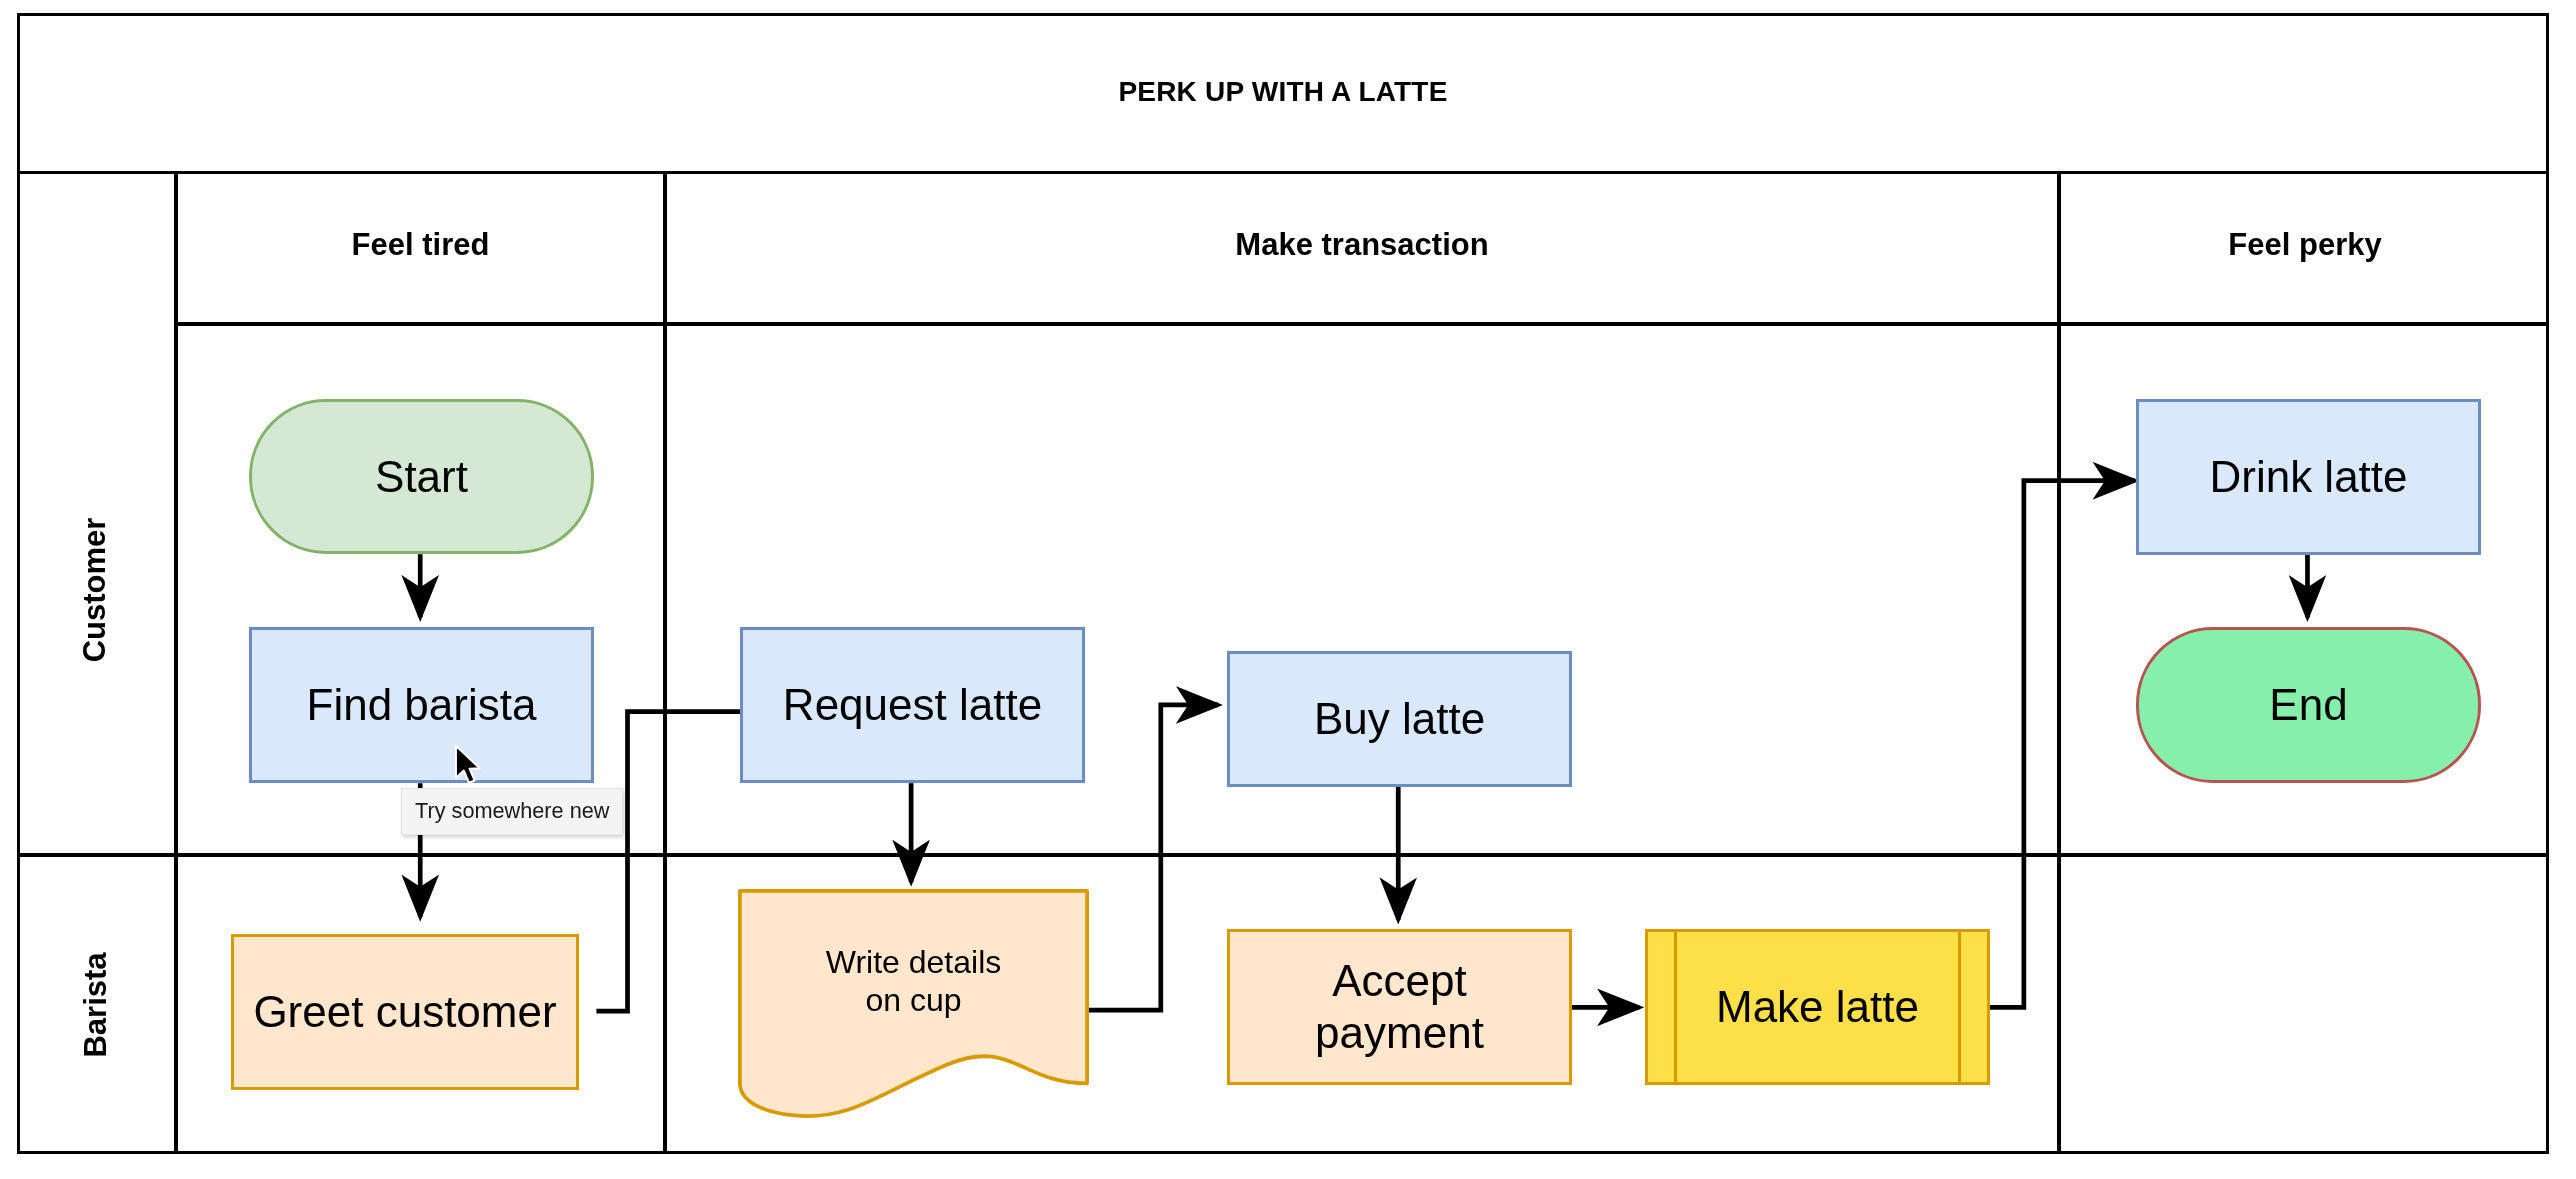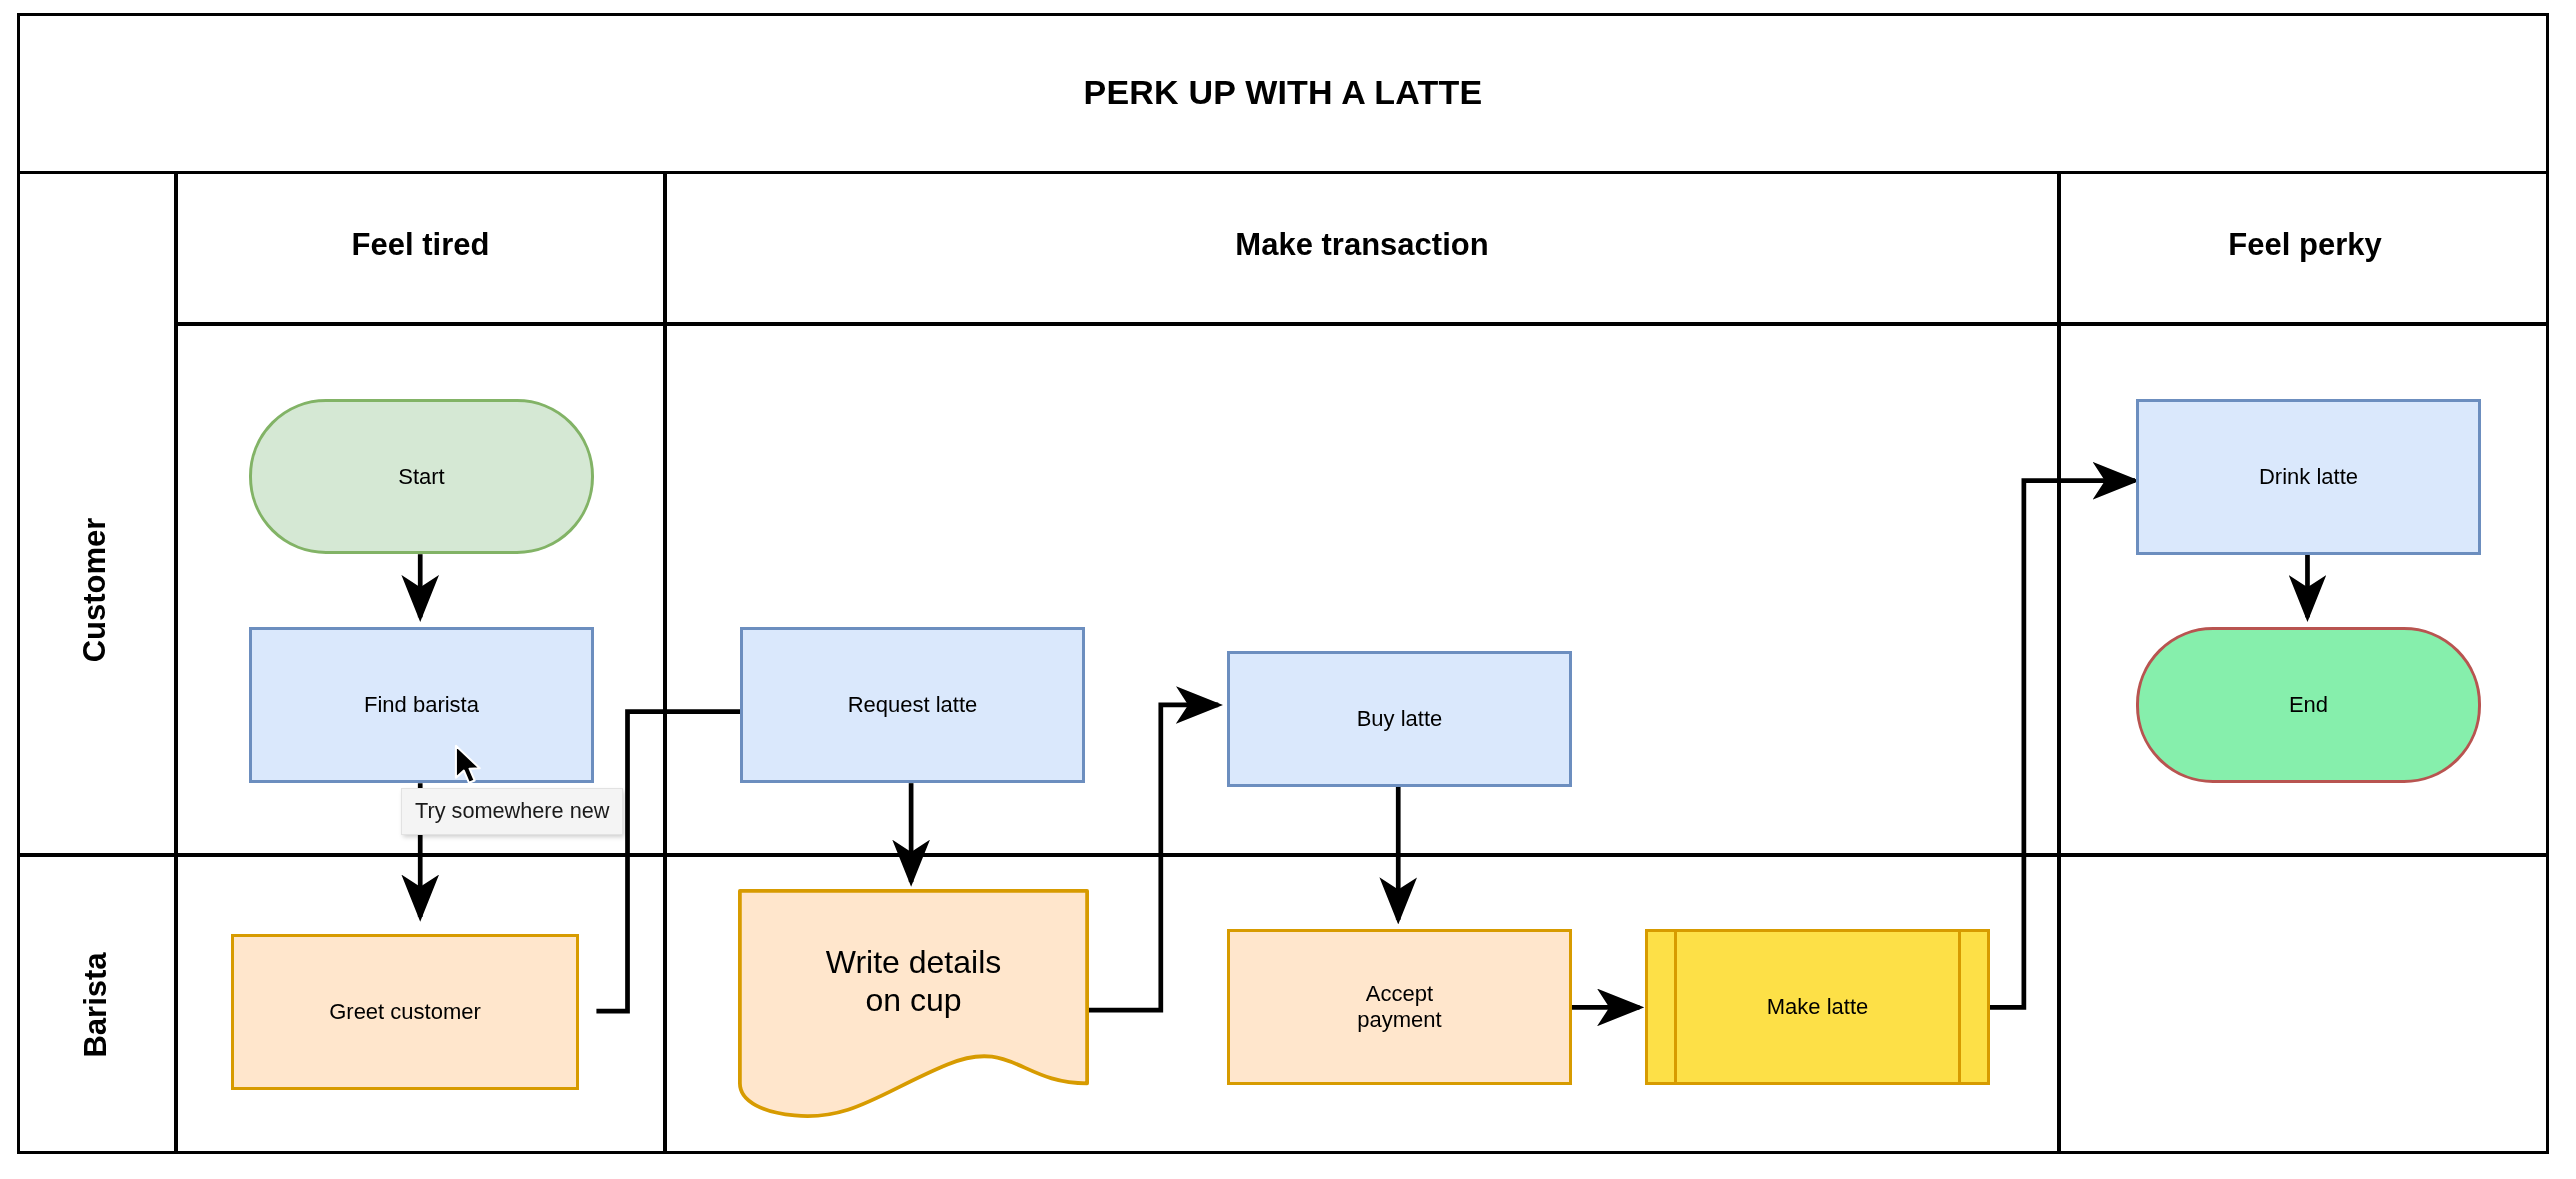--- a/index.html
+++ b/index.html
@@ -35,21 +35,21 @@
     top: 13px;
     width: 2532px;
     height: 161px;
     box-sizing: border-box;
     border-bottom: 3.8px solid #000000;
     display: flex;
     align-items: center;
     justify-content: center;
   }
   .title-text {
-    font-size: 34px;
+    font-size: 28px;
     font-weight: bold;
     color: #000000;
     letter-spacing: 0.2px;
   }
   
   .lane-label-rule {
     position: absolute;
     left: 174px;
     top: 174px;
     width: 3.8px;
@@ -109,21 +109,21 @@
     display: inline-block;
   }
   
   .node {
     position: absolute;
     box-sizing: border-box;
     display: flex;
     align-items: center;
     justify-content: center;
     text-align: center;
-    font-size: 22px;
+    font-size: 44px;
     line-height: 1.18;
     color: #000000;
     white-space: pre-line;
   }
   .node.terminator-start {
     background: #d5e8d4;
     border: 3.8px solid #82b366;
     border-radius: 77px;
   }
   .node.terminator-end {

